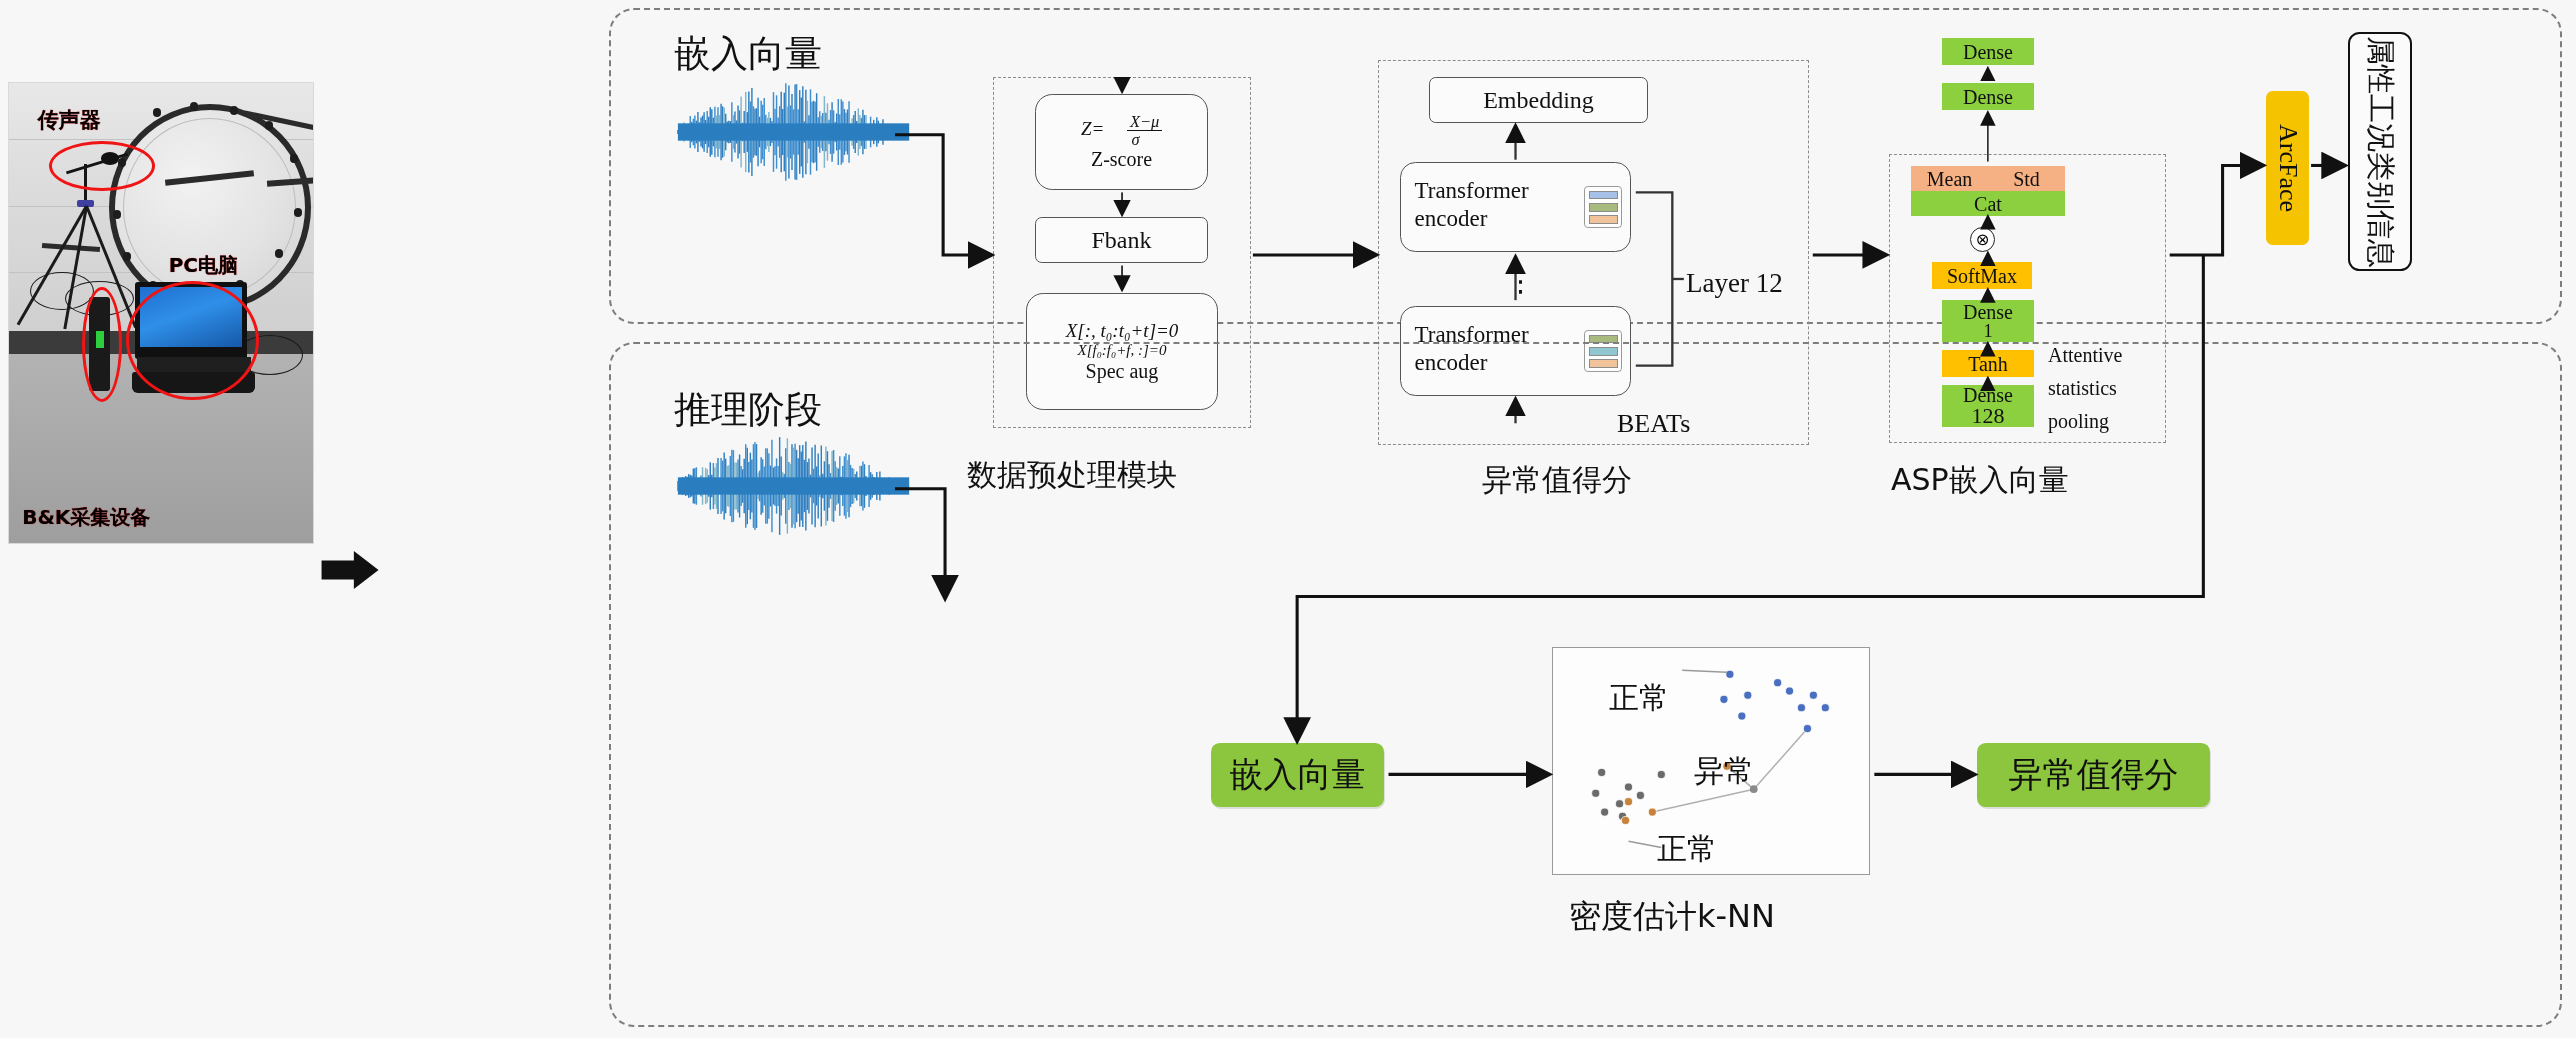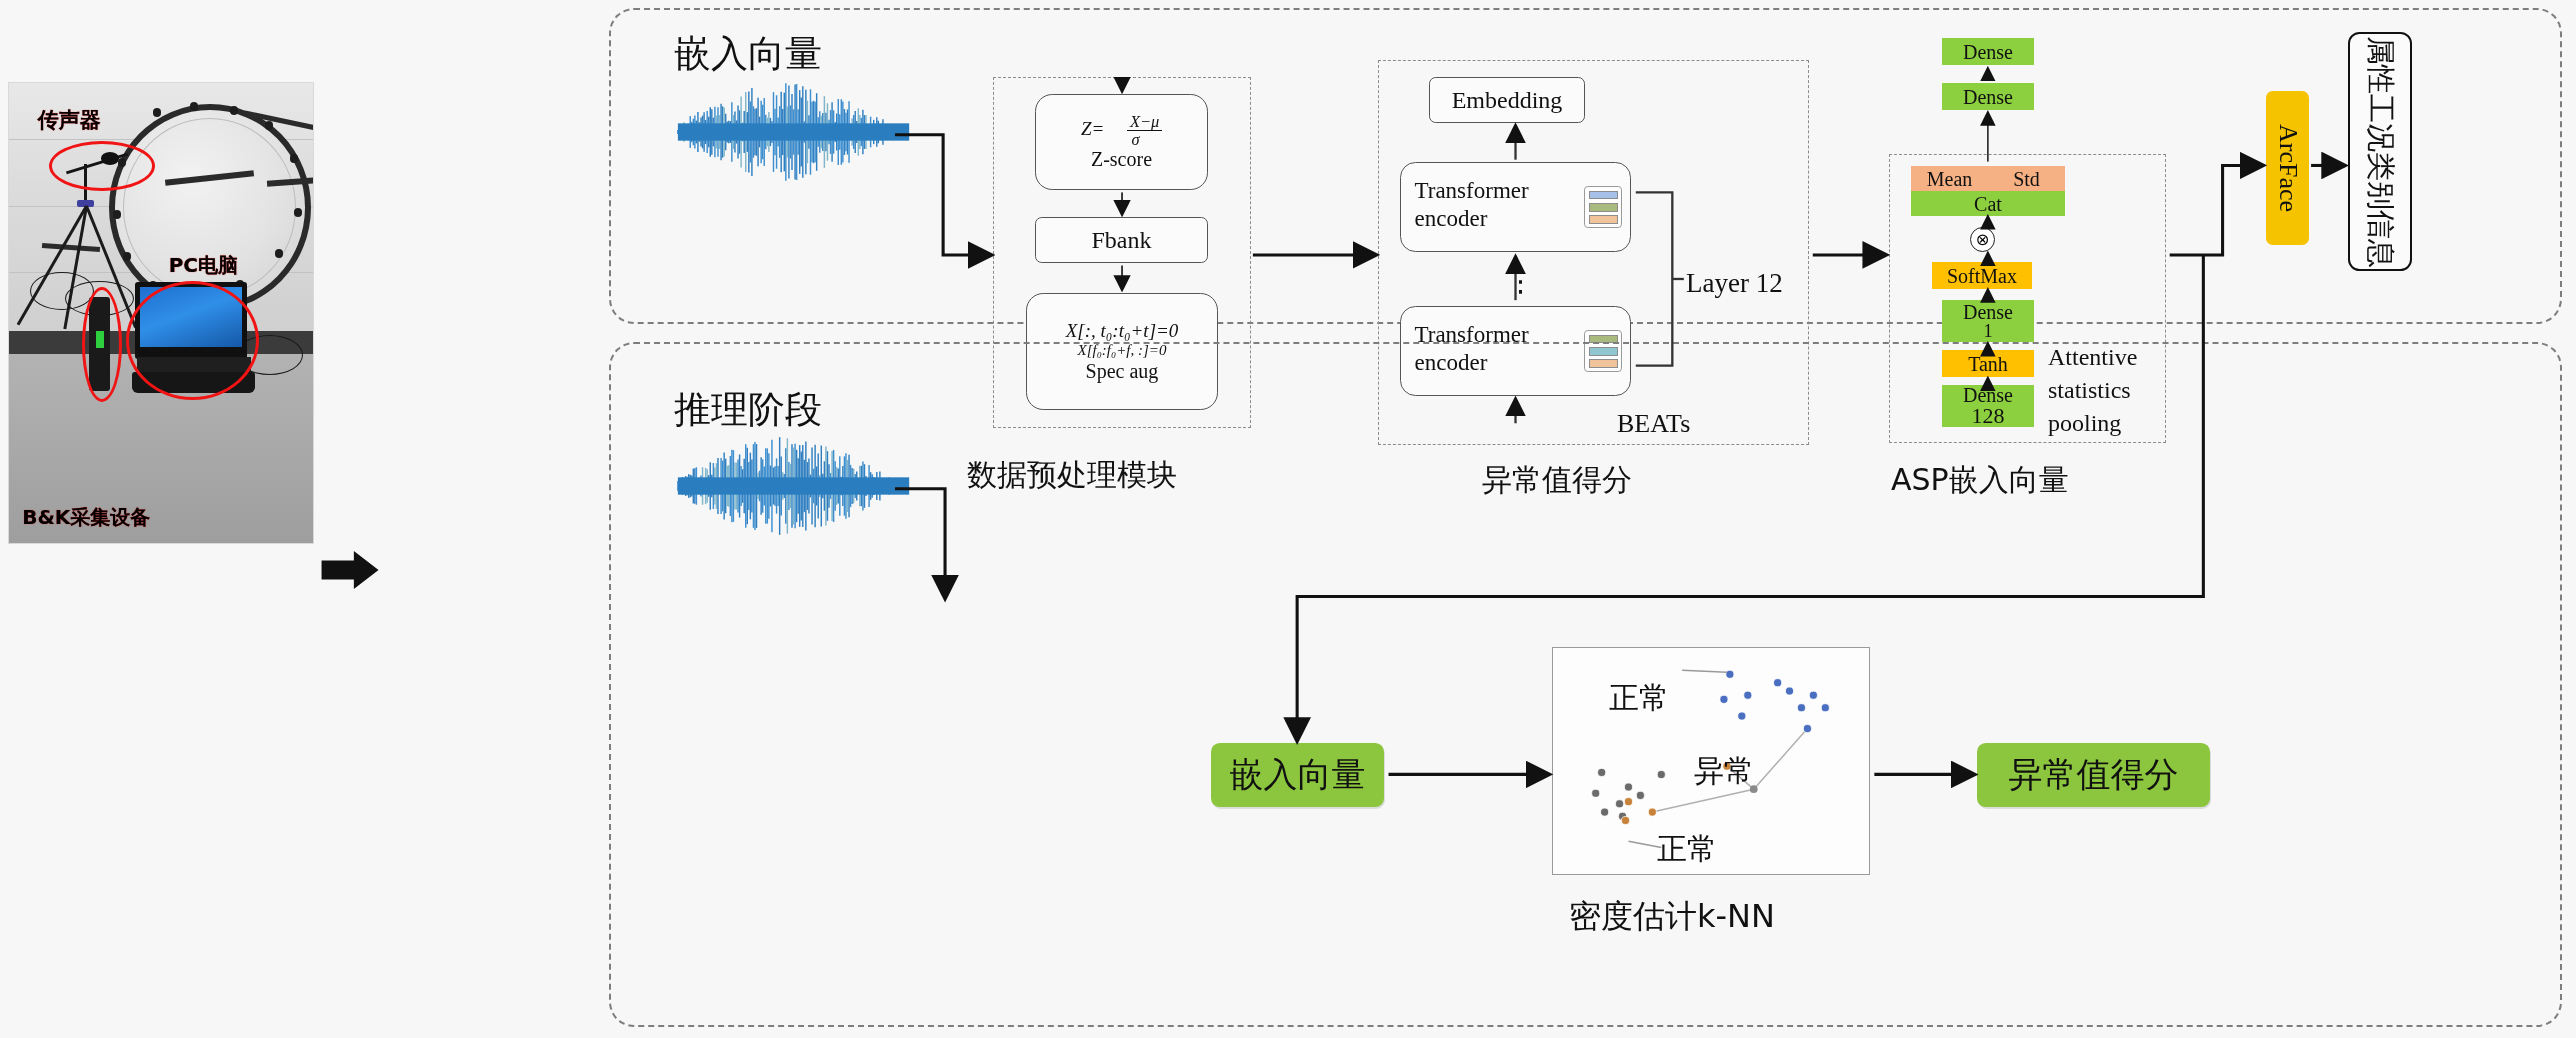--- a/index.html
+++ b/index.html
@@ -114,21 +114,21 @@
   #scatter{position:absolute;left:1552px;top:647px;width:318px;height:228px;
     border:1.9px solid #9a9a9a;background:#fdfdfd;}
   .sc-label{position:absolute;font-family:"DejaVu Sans", sans-serif;font-size:30px;color:#111;white-space:nowrap;}
 
   
   .tf-icon{position:absolute;width:38px;height:42px;border:1.5px solid #9a9a9a;border-radius:3.8px;
     background:#fdfdfd;}
   .tf-icon i{position:absolute;display:block;border:1px solid #8d8d8d;}
 
   svg{position:absolute;left:0;top:0;pointer-events:none;overflow:visible;}
-  .lbl-small{position:absolute;font-family:"Liberation Serif", serif;font-size:24px;color:#111;white-space:nowrap;}
+  .lbl-small{position:absolute;font-family:"Liberation Serif", serif;font-size:20px;color:#111;white-space:nowrap;}
 </style>
 </head>
 <body>
 
 <div id="photo-panel">
   <div class="ph-wall"></div>
   <div class="ph-wallline" style="top:56px"></div>
   <div class="ph-wallline" style="top:123px"></div>
   <div class="ph-wallline" style="top:189px"></div>
   <div class="ph-floor"></div>
@@ -366,21 +366,21 @@
 <div class="rbox" style="left:1026px;top:293px;width:192px;height:117px;border-radius:17.3px">
   <div class="formula" style="font-size:19px">X[:, t₀:t₀+t]=0</div>
   <div class="formula" style="font-size:15px">X[f₀:f₀+f, :]=0</div>
   <div class="capt">Spec aug</div>
 </div>
 
 <div class="mod-dashed" style="left:1378px;top:60px;width:431px;height:385px"></div>
 <div class="mod-label" style="left:1482px;top:460px">异常值得分</div>
 <div class="lbl-small" style="left:1617px;top:409px;font-size:26px">BEATs</div>
 
-<div class="rbox sq" style="left:1429px;top:77px;width:156px;height:46px">
+<div class="rbox sq" style="left:1429px;top:77px;width:219px;height:46px">
   <div class="capt" style="font-size:24px">Embedding</div>
 </div>
 
 <div class="rbox" style="left:1400px;top:162px;width:231px;height:90px;border-radius:15.4px;align-items:flex-start">
   <div style="position:absolute;left:13.5px;top:13.5px;text-align:left;line-height:1.25;font-size:23px">
     <div>Transformer</div>
     <div>encoder</div>
   </div>
   <div class="tf-icon" style="right:7.7px;top:23px">
     <i style="left:3.8px;top:3.8px;width:29px;height:8.7px;background:#a7c0e8"></i>

